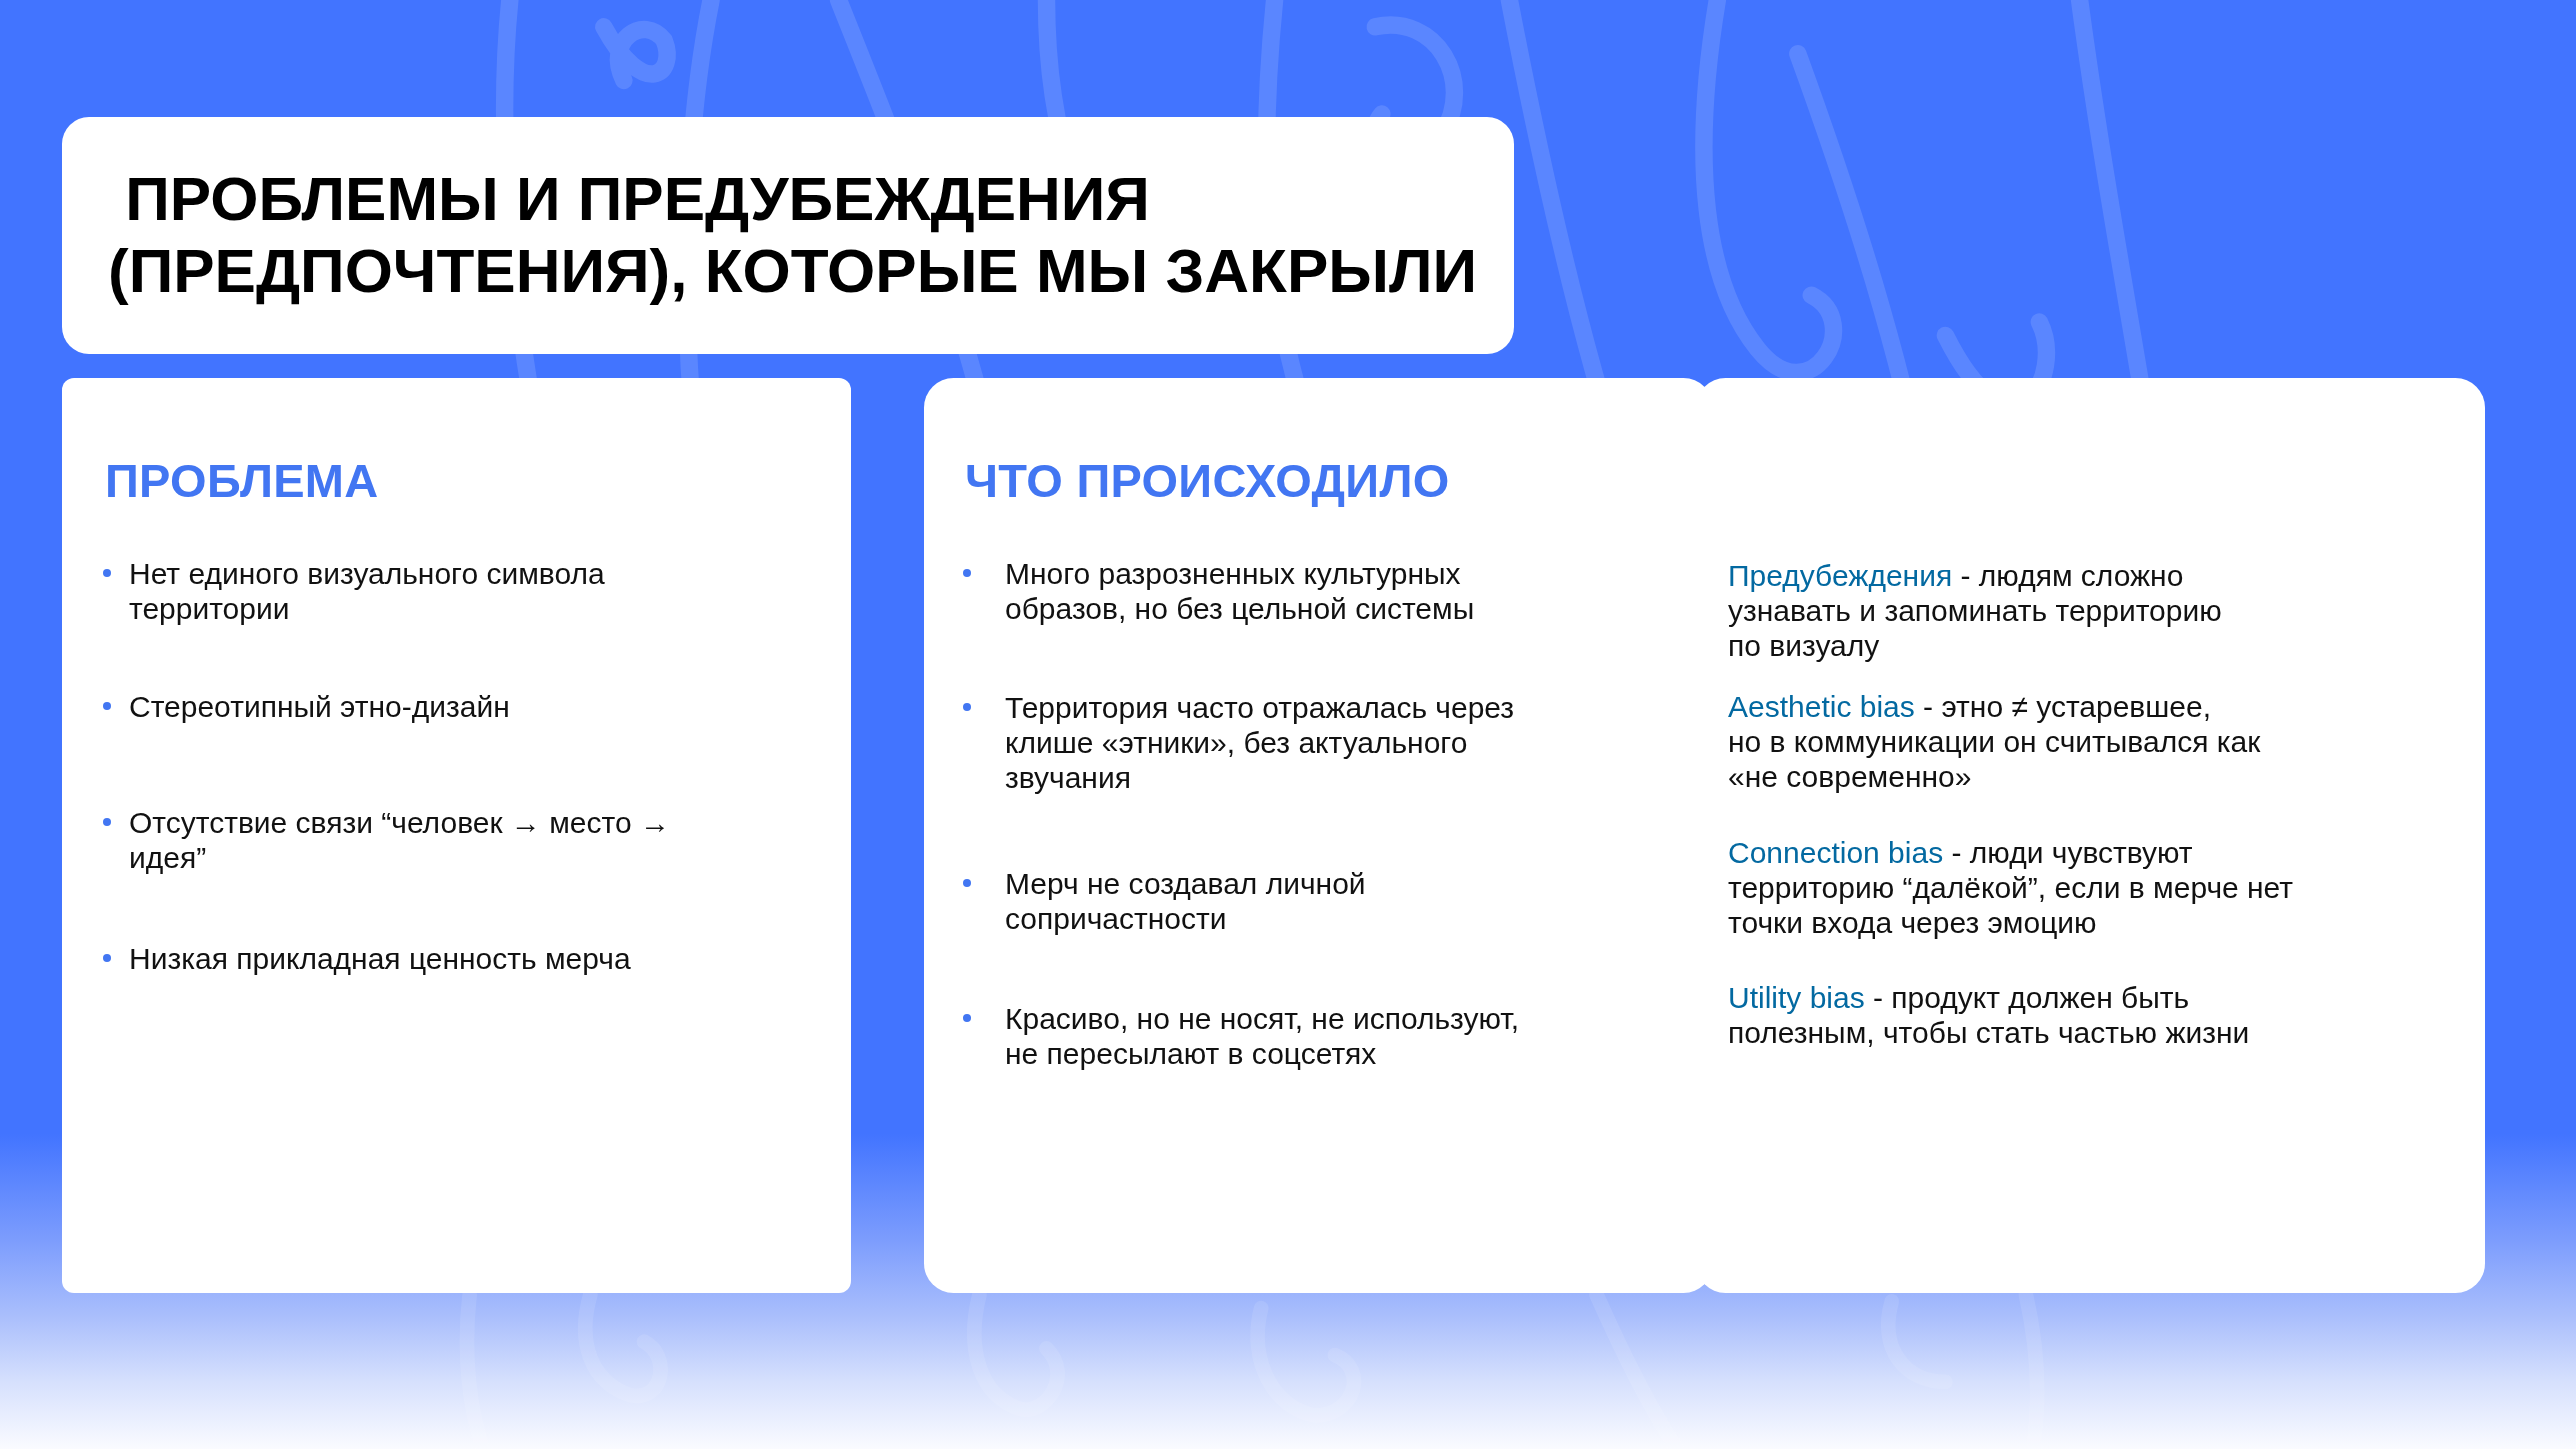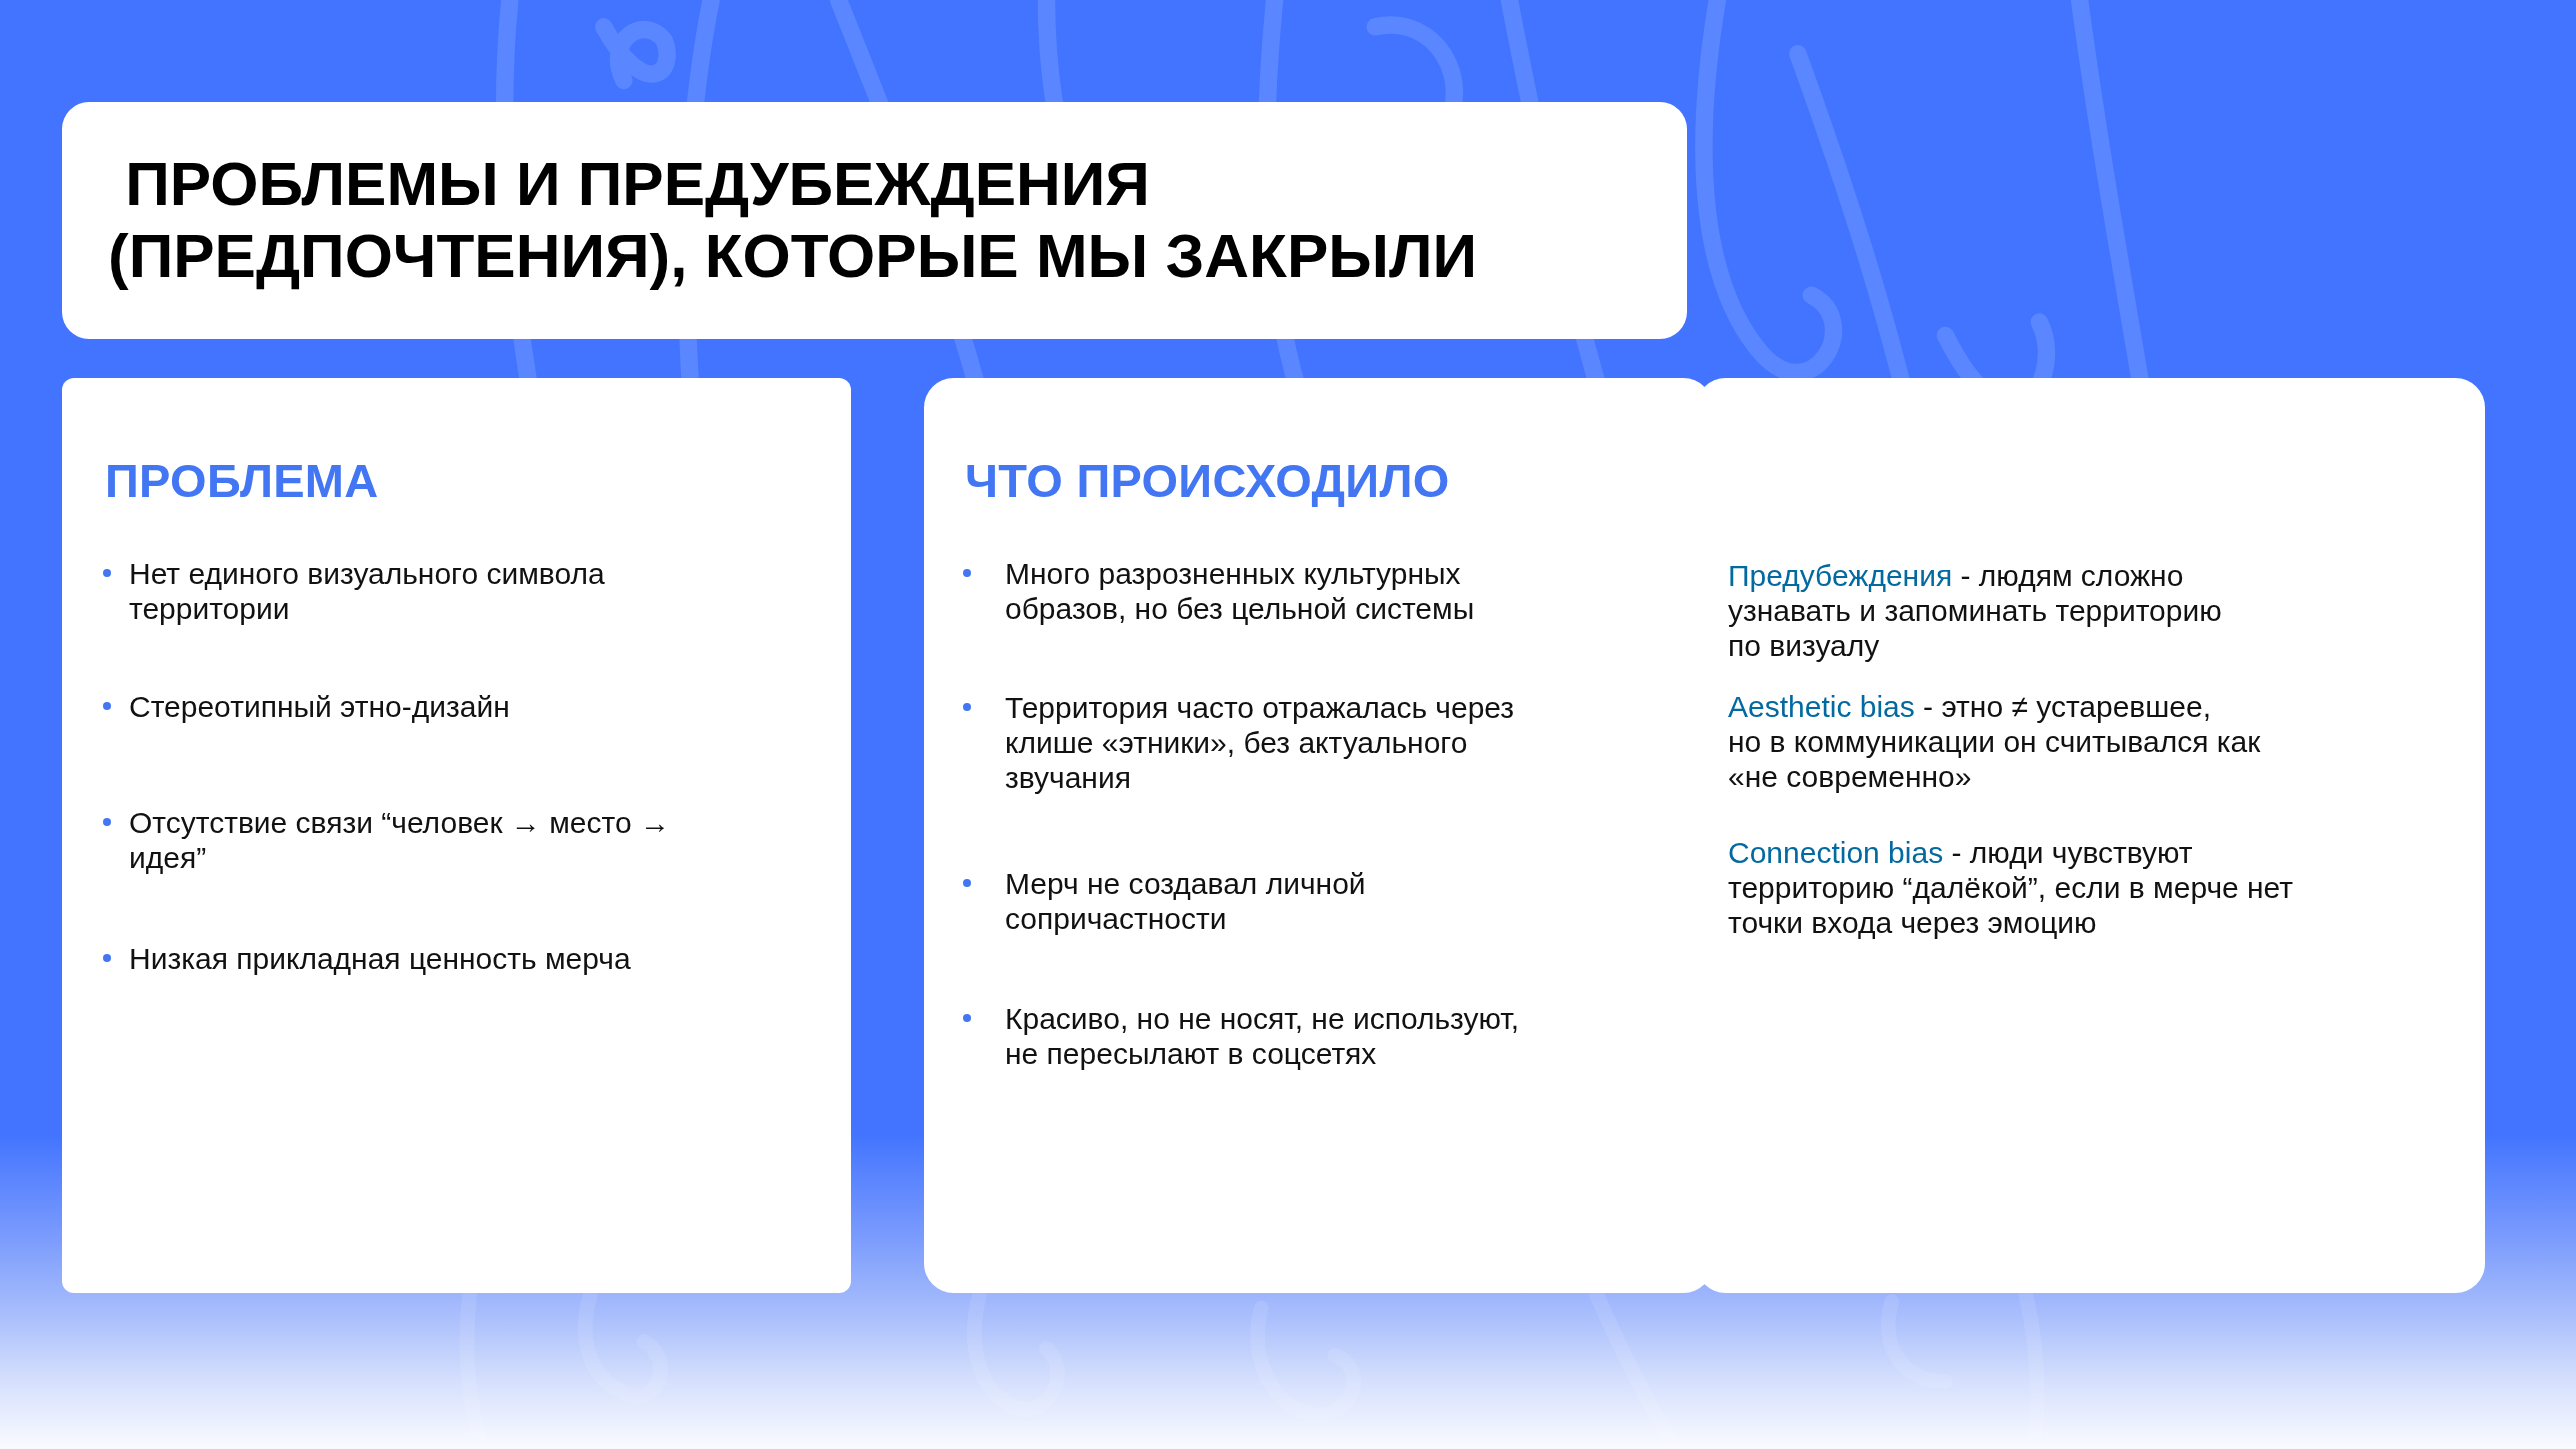--- a/index.html
+++ b/index.html
@@ -5,21 +5,21 @@
   html, body { margin: 0; padding: 0; }
   body {
     width: 2576px; height: 1449px; position: relative; overflow: hidden;
     font-family: "Liberation Sans", "DejaVu Sans", sans-serif;
     background: linear-gradient(to bottom, #4274FF 0px, #4274FF 1134px, #7D9DFD 1241px, #A9BEFC 1315px, #D6E0FD 1382px, #FAFBFF 1449px);
   }
   .ornament { position: absolute; left: 0; top: 0; width: 2576px; height: 1449px; pointer-events: none; }
   .card {
     position: absolute; background: #FFFFFF; border-radius: 29.5px; box-sizing: border-box;
   }
-  .title-card { left: 62px; top: 102px; width: 1625px; height: 237px; border-radius: 27px; }
+  .title-card { left: 62px; top: 117px; width: 1452px; height: 237px; border-radius: 27px; }
   .title-text {
     position: absolute; left: 46px; top: 46px; margin: 0;
     font-size: 62px; line-height: 72px; font-weight: 700; color: #000000;
     white-space: pre; letter-spacing: 0px;
   }
   .col-card { top: 378px; height: 915px; width: 789px; }
   #card-problem { left: 62px; border-radius: 12px; }
   #card-happened { left: 924px; }
   #card-biases { left: 1696px; }
   .col-heading {
@@ -129,14 +129,16 @@
 <div class="card col-card" id="card-biases">
   <div class="para" style="top:180px;"><span class="label">Предубеждения</span><span> - людям сложно
 узнавать и запоминать территорию
 по визуалу</span></div>
   <div class="para" style="top:311px;"><span class="label">Aesthetic bias</span><span> - этно ≠ устаревшее,
 но в коммуникации он считывался как
 «не современно»</span></div>
   <div class="para" style="top:457px;"><span class="label">Connection bias</span><span> - люди чувствуют
 территорию “далёкой”, если в мерче нет
 точки входа через эмоцию</span></div>
+  <div class="para" style="top:602px;"><span class="label">Utility bias</span><span> - продукт должен быть
+полезным, чтобы стать частью жизни</span></div>
 </div>
 
 
 </body></html>

